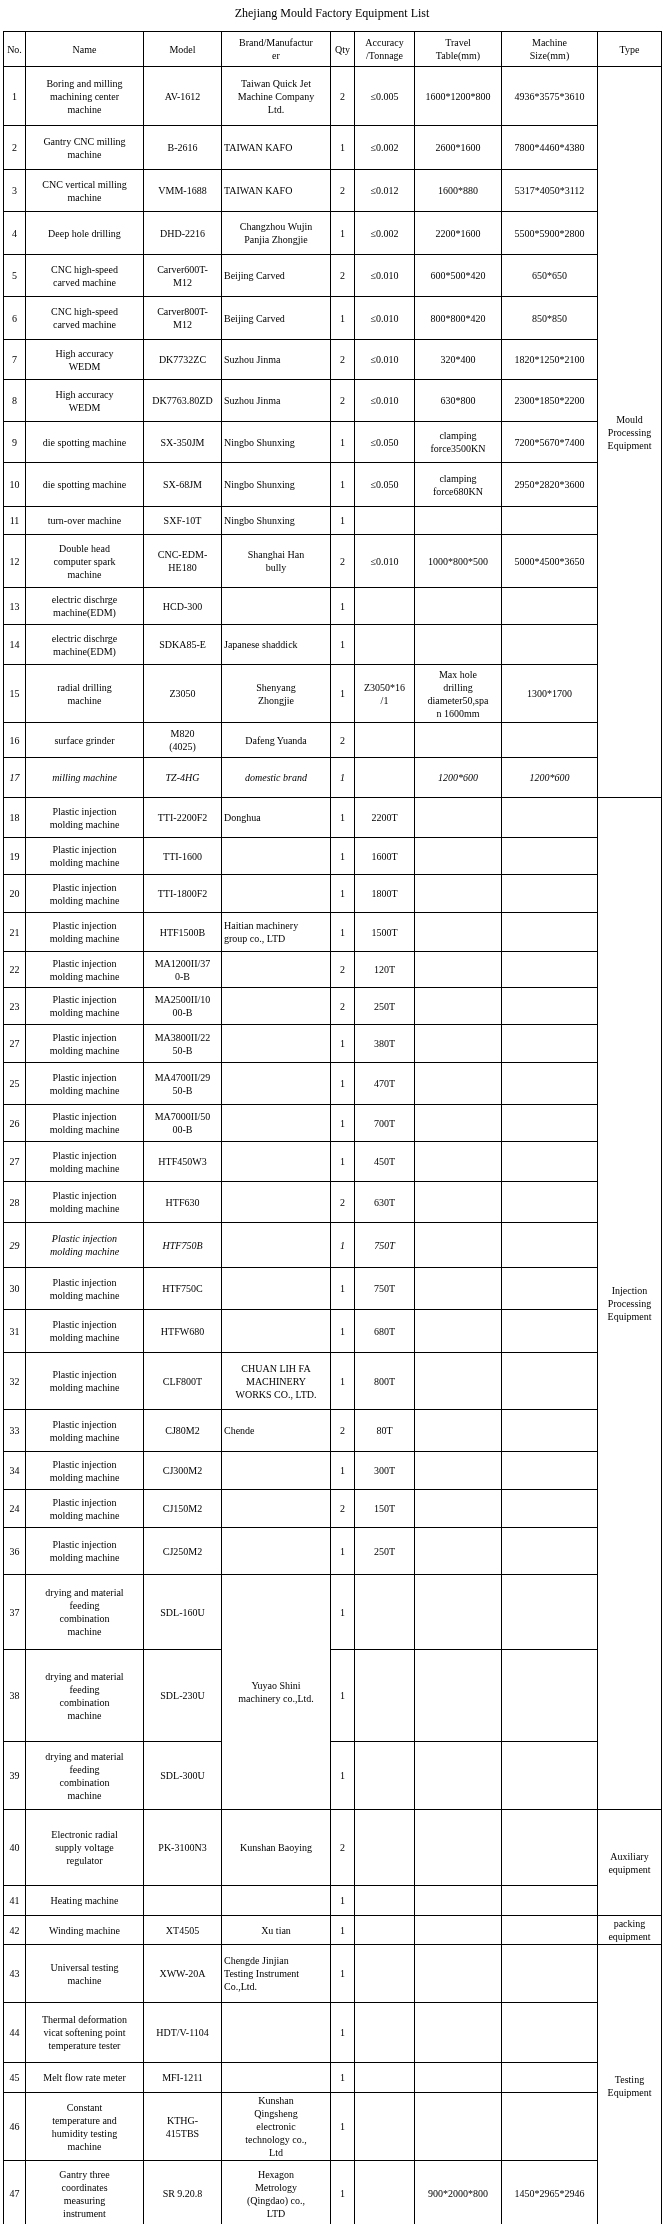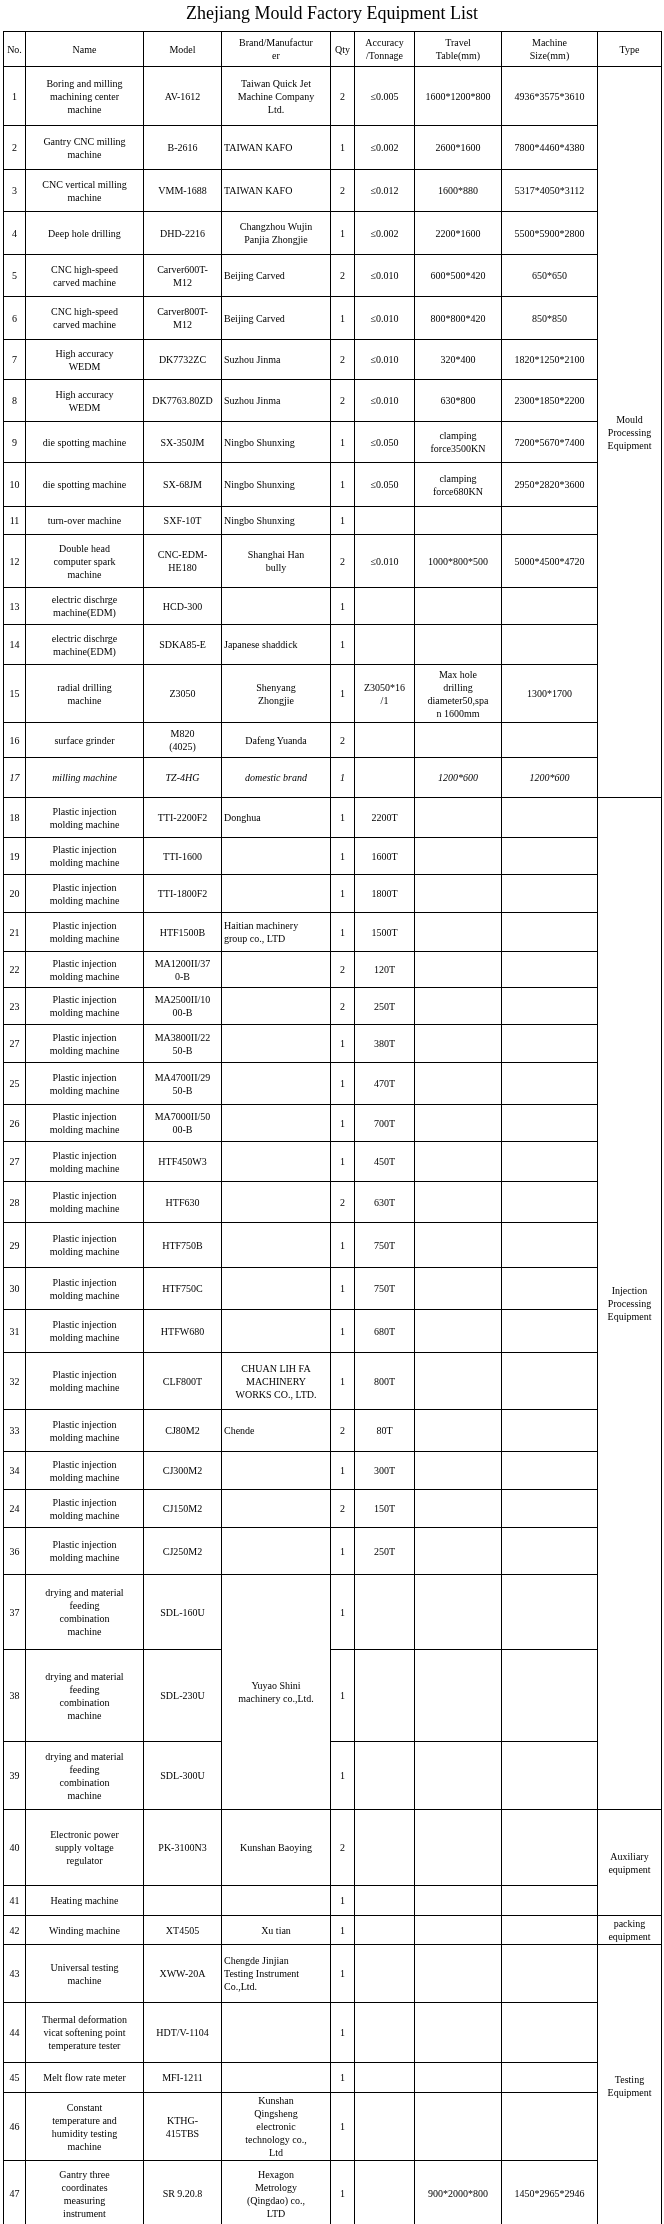--- a/index.html
+++ b/index.html
@@ -11,21 +11,21 @@
   body {
     width: 664px;
     font-family: "Liberation Serif", "DejaVu Serif", serif;
   }
   .page {
     width: 664px;
     padding-top: 3px;
   }
   .title {
     text-align: center;
-    font-size: 18px;
+    font-size: 12px;
     line-height: 21px;
     margin-bottom: 7px;
     white-space: pre-line;
   }
   table.equipment {
     border-collapse: collapse;
     table-layout: fixed;
     margin-left: 3px;
     width: 658px;
   }
@@ -215,21 +215,21 @@
           <td>Double head
 computer spark
 machine</td>
           <td>CNC-EDM-
 HE180</td>
           <td>Shanghai Han
 bully</td>
           <td>2</td>
           <td>≤0.010</td>
           <td>1000*800*500</td>
-          <td>5000*4500*4720</td>
+          <td>5000*4500*3650</td>
         </tr>
         <tr style="height: 37px; font-family: Liberation Serif, serif;">
           <td>13</td>
           <td>electric dischrge
 machine(EDM)</td>
           <td>HCD-300</td>
           <td></td>
           <td>1</td>
           <td></td>
           <td></td>
@@ -406,21 +406,21 @@
           <td>28</td>
           <td>Plastic injection
 molding machine</td>
           <td>HTF630</td>
           <td></td>
           <td>2</td>
           <td>630T</td>
           <td></td>
           <td></td>
         </tr>
-        <tr style="height: 45px;">
+        <tr style="height: 45px; font-style: italic;">
           <td>29</td>
           <td>Plastic injection
 molding machine</td>
           <td>HTF750B</td>
           <td></td>
           <td>1</td>
           <td>750T</td>
           <td></td>
           <td></td>
         </tr>
@@ -536,21 +536,21 @@
 combination
 machine</td>
           <td>SDL-300U</td>
           <td>1</td>
           <td></td>
           <td></td>
           <td></td>
         </tr>
         <tr style="height: 76px;">
           <td>40</td>
-          <td>Electronic power
+          <td>Electronic radial
 supply voltage
 regulator</td>
           <td>PK-3100N3</td>
           <td>Kunshan Baoying</td>
           <td>2</td>
           <td></td>
           <td></td>
           <td></td>
           <td rowspan="2">Auxiliary
 equipment</td>

